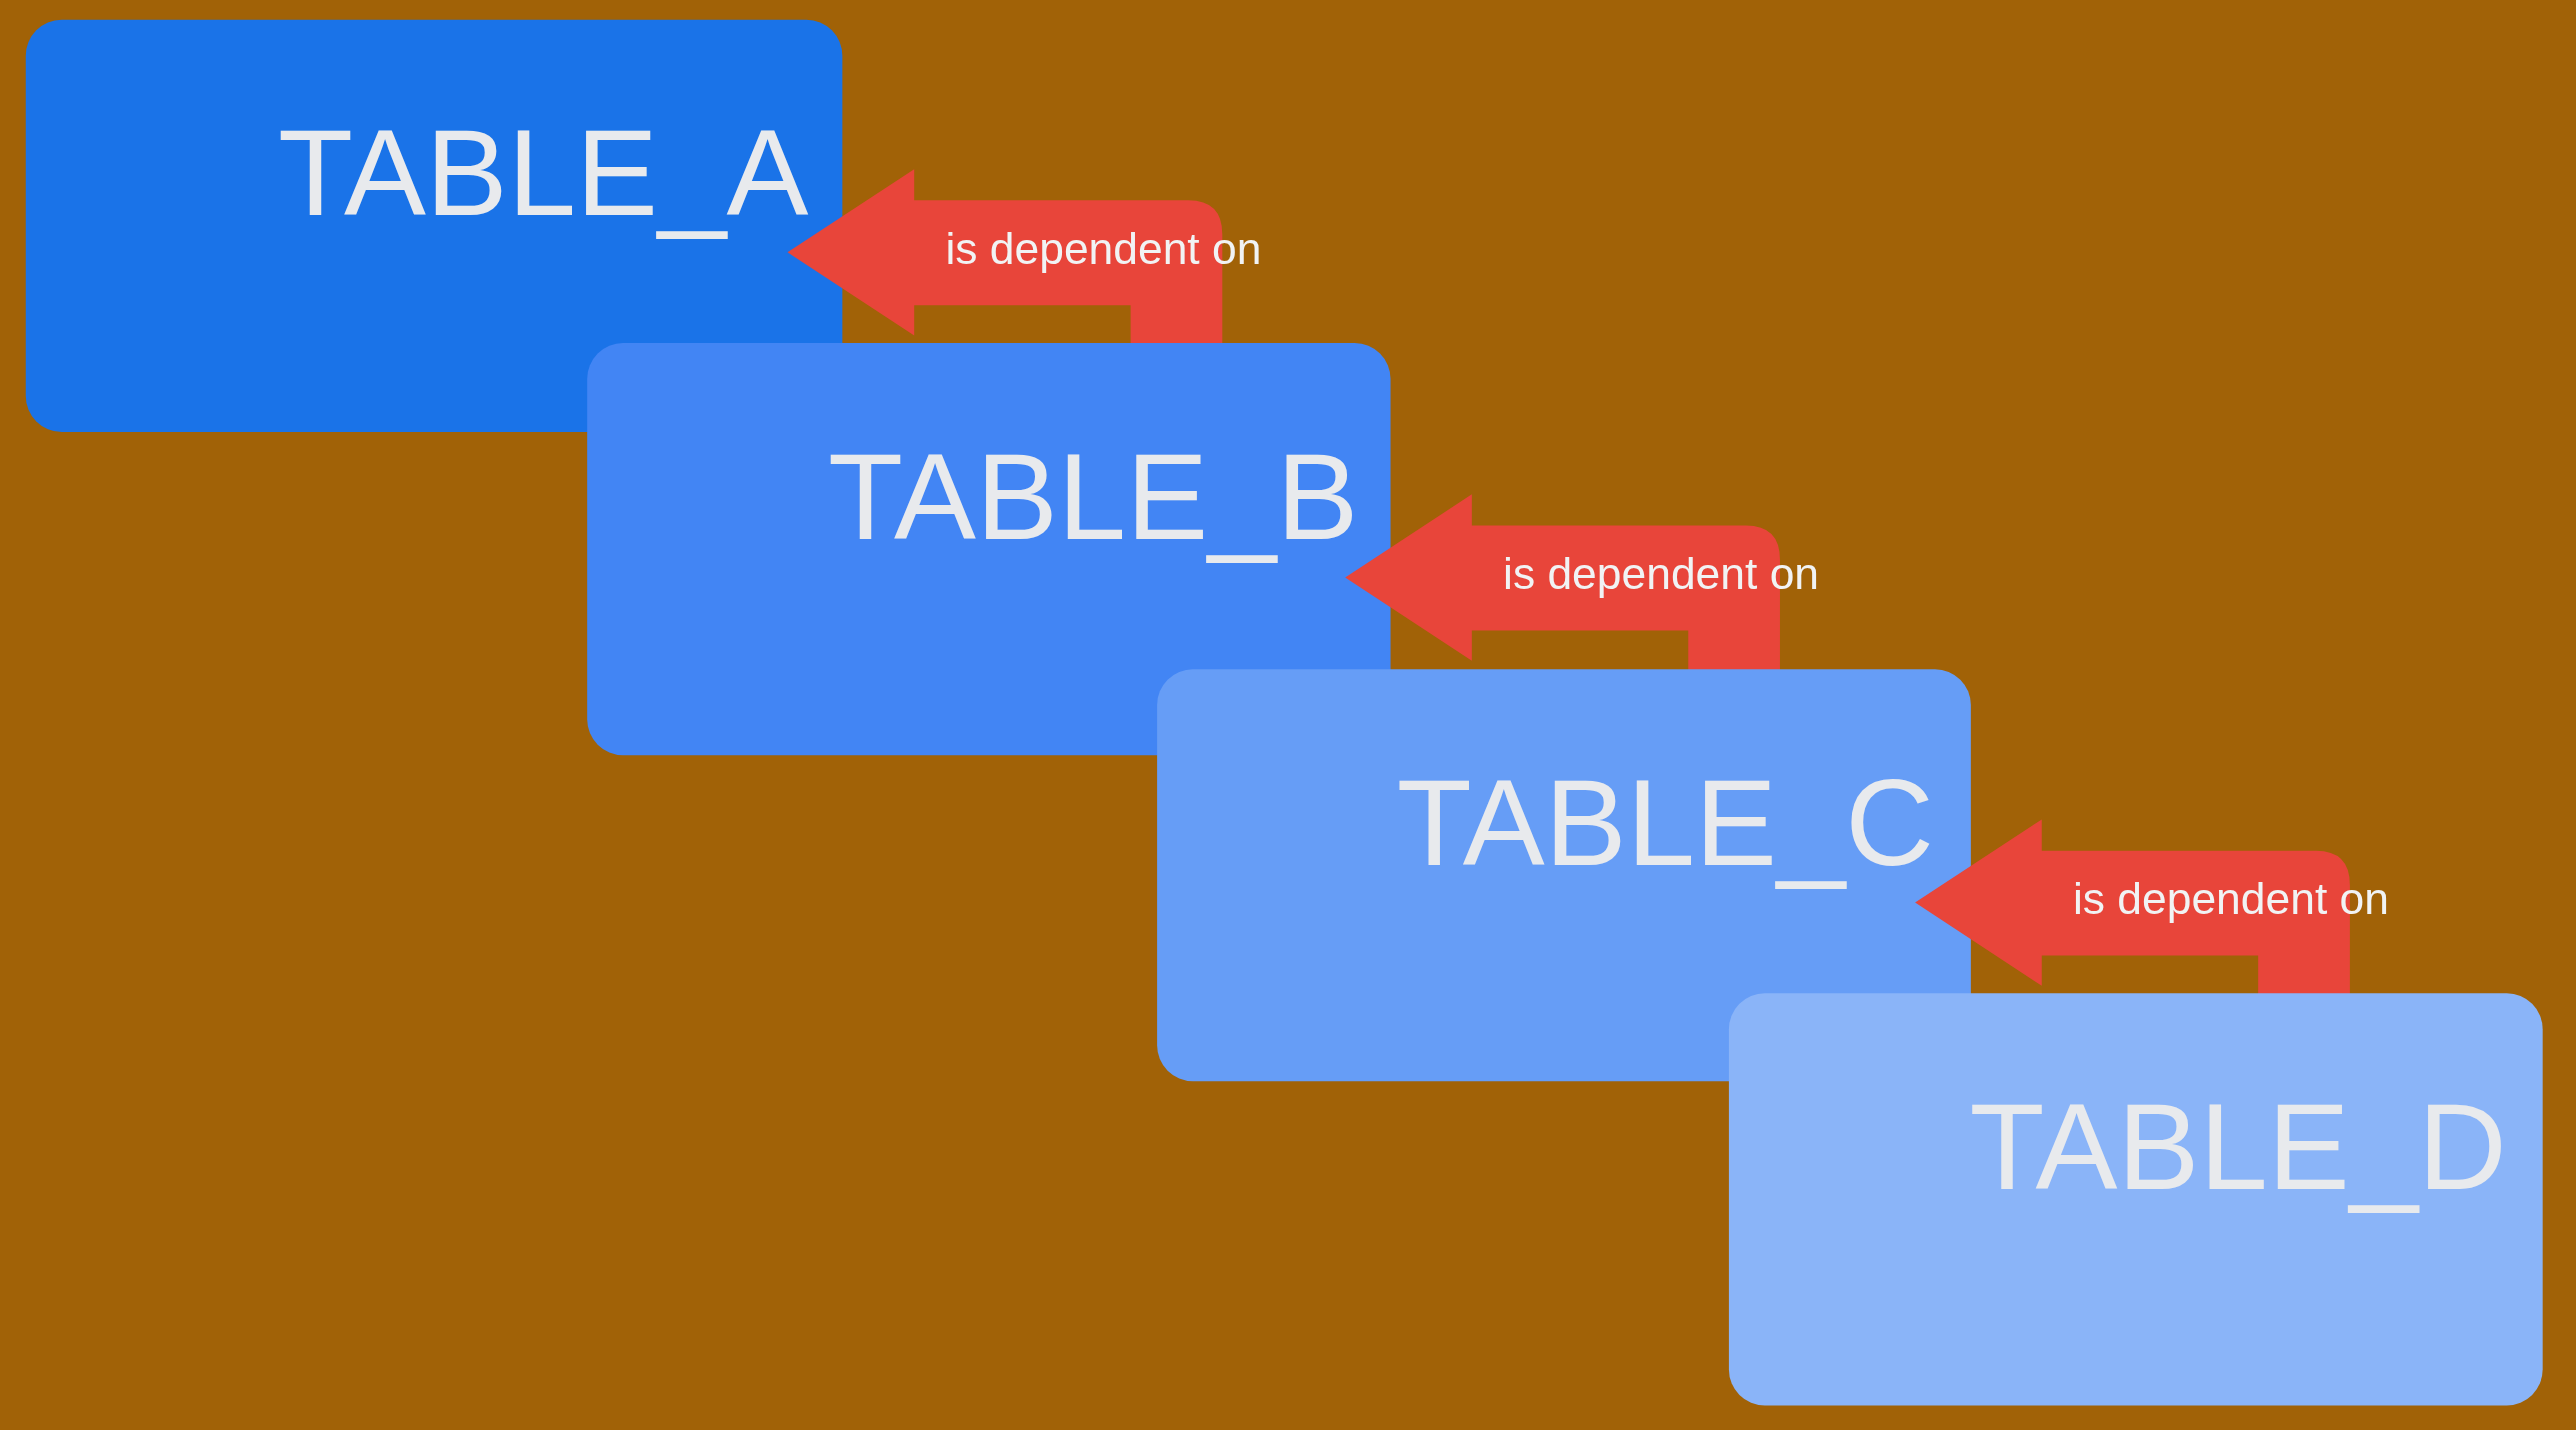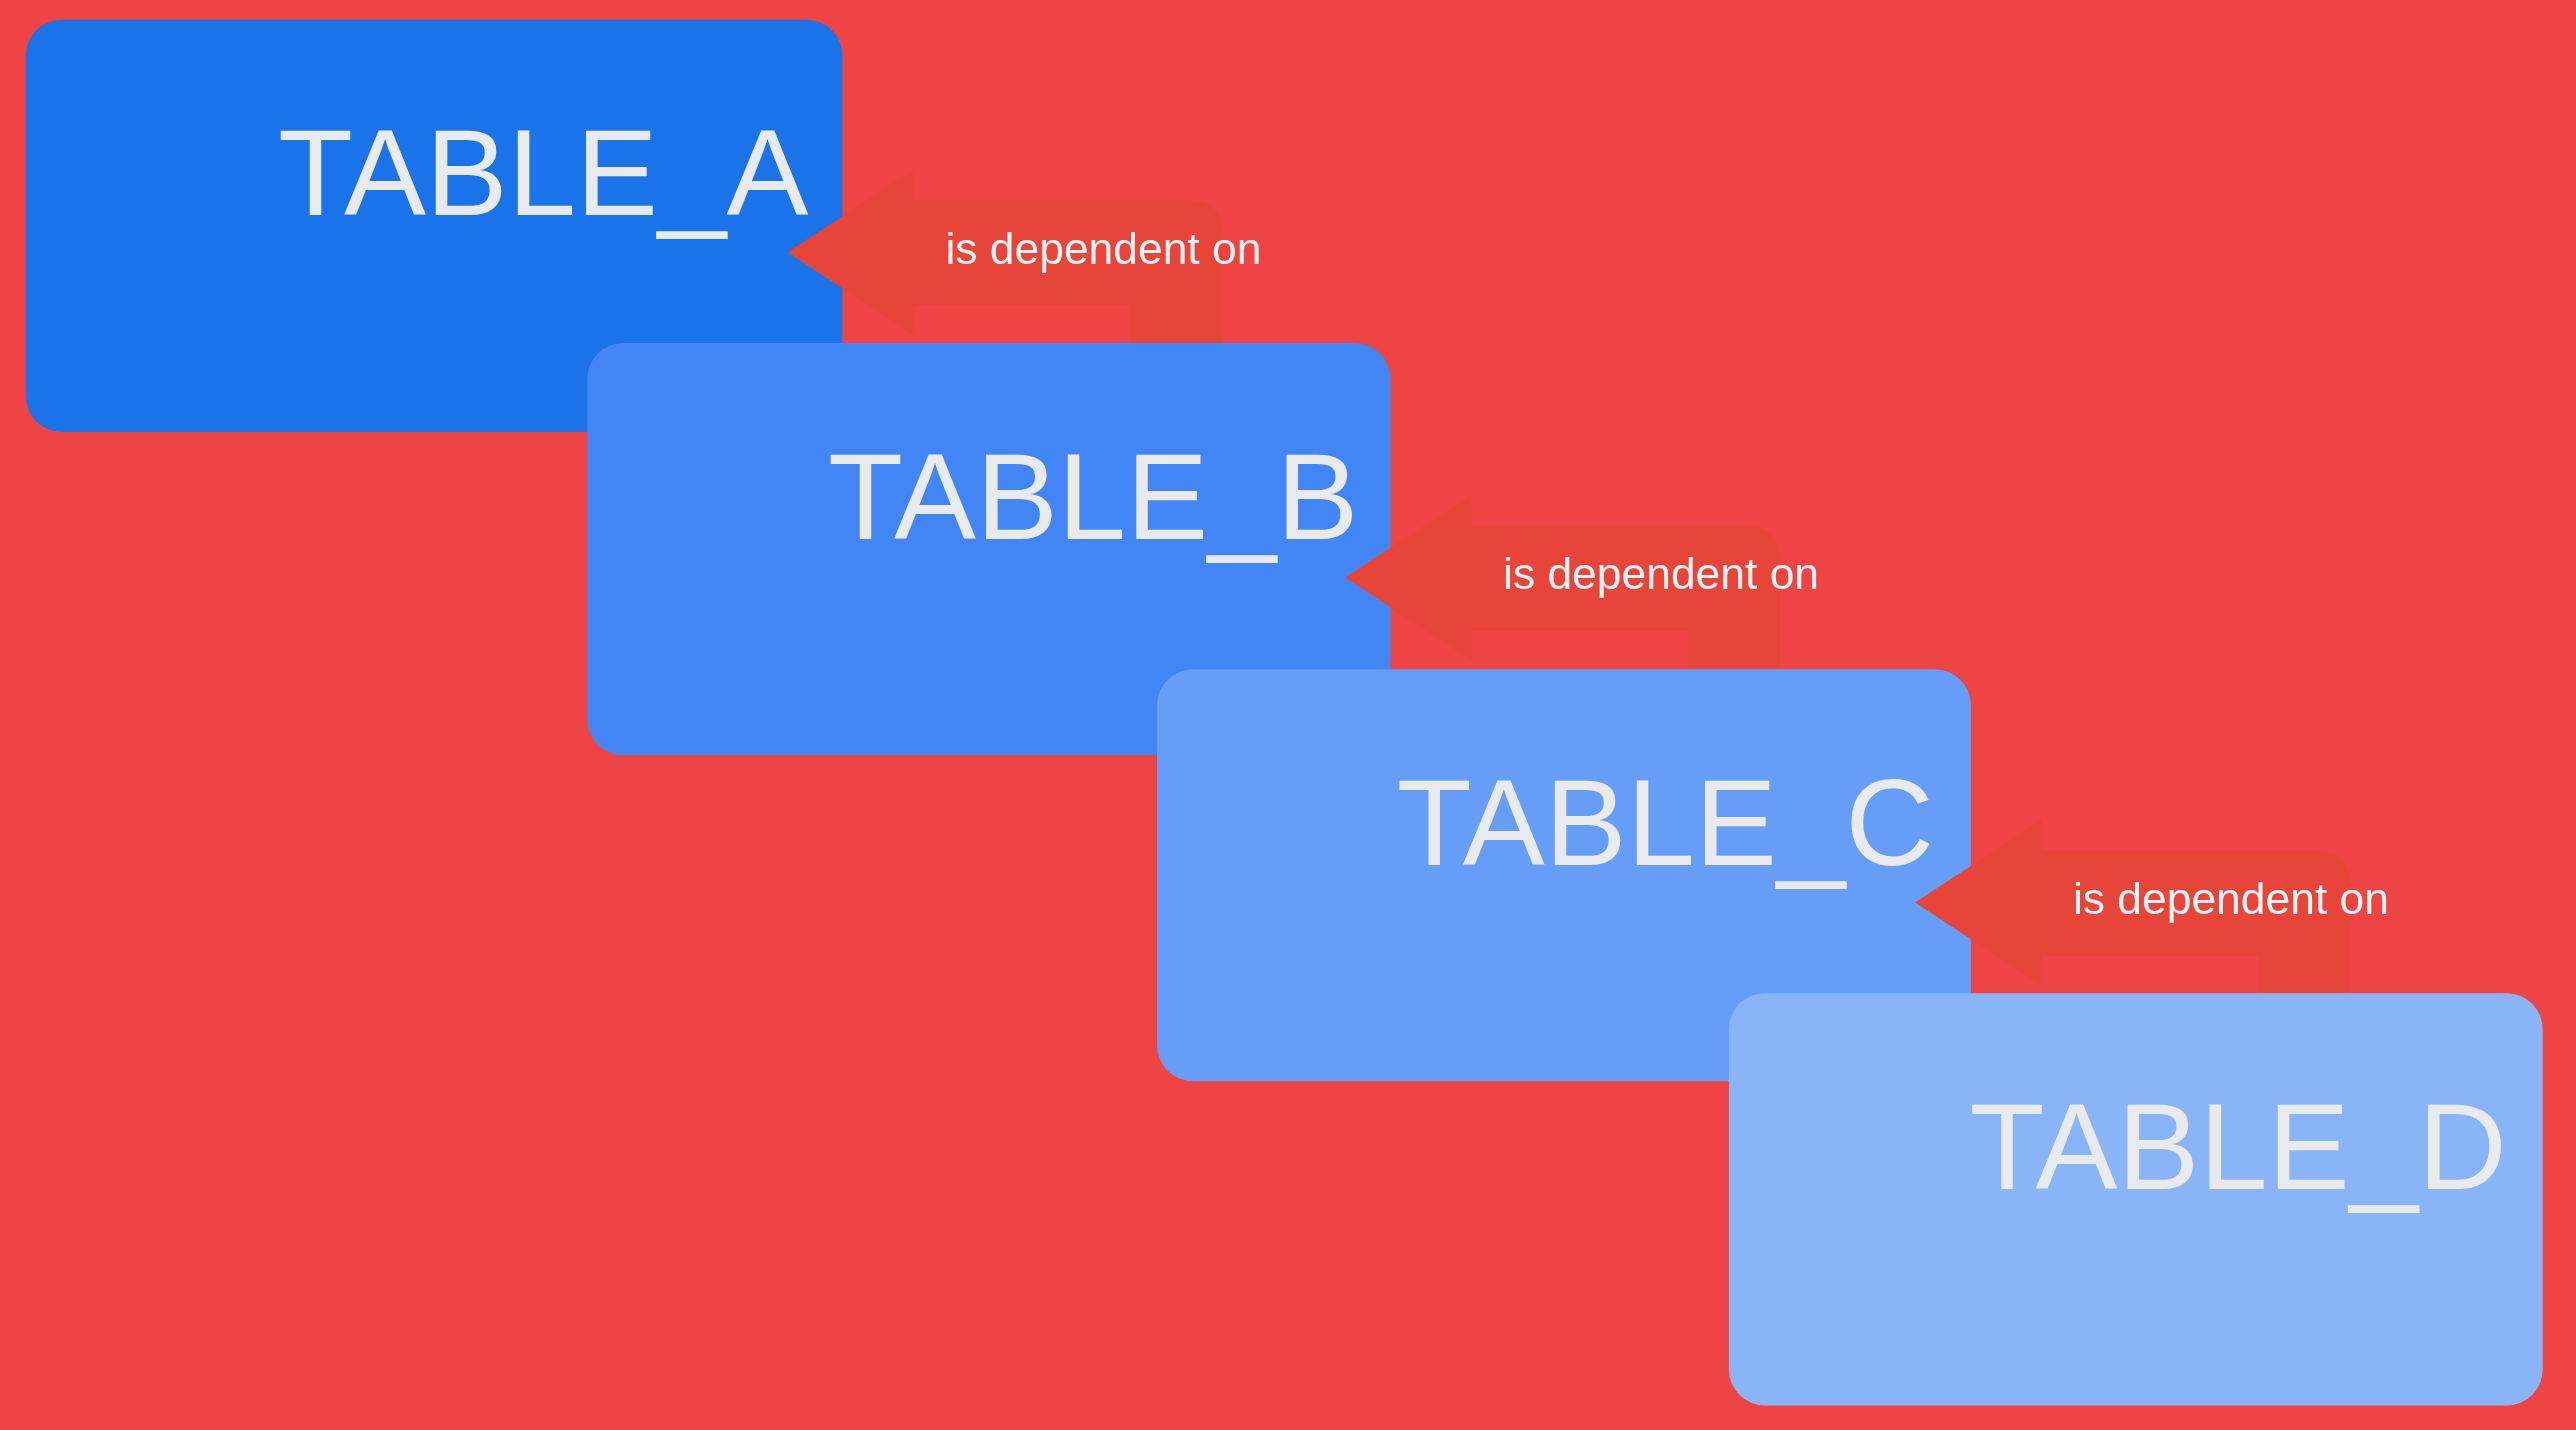--- a/index.html
+++ b/index.html
@@ -8,21 +8,21 @@
     padding: 0;
     background: #ffffff;
   }
   body {
     font-family: "Liberation Sans", sans-serif;
   }
   #canvas {
     position: relative;
     width: 2576px;
     height: 1430px;
-    background: #ef4444;
+    background: #a16207;
     overflow: hidden;
   }
   #canvas svg.layer {
     position: absolute;
     left: 0;
     top: 0;
     width: 2576px;
     height: 1430px;
     display: block;
   }

